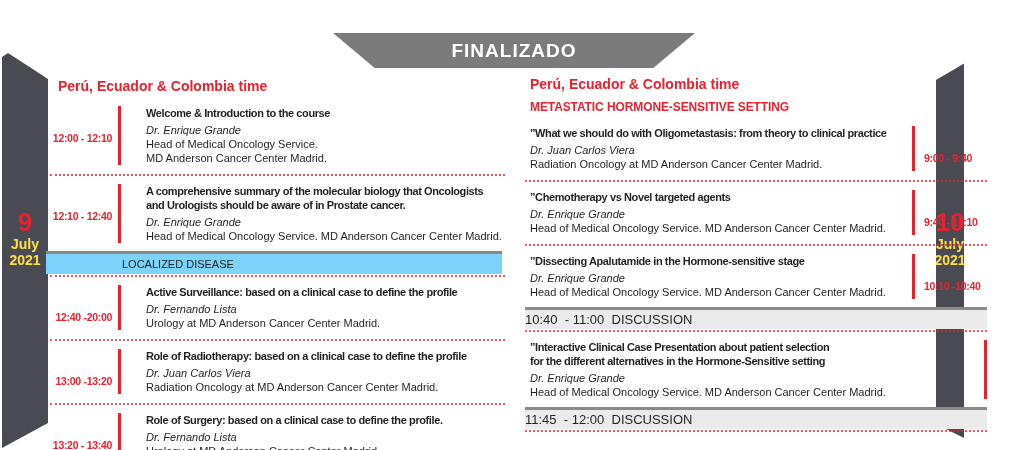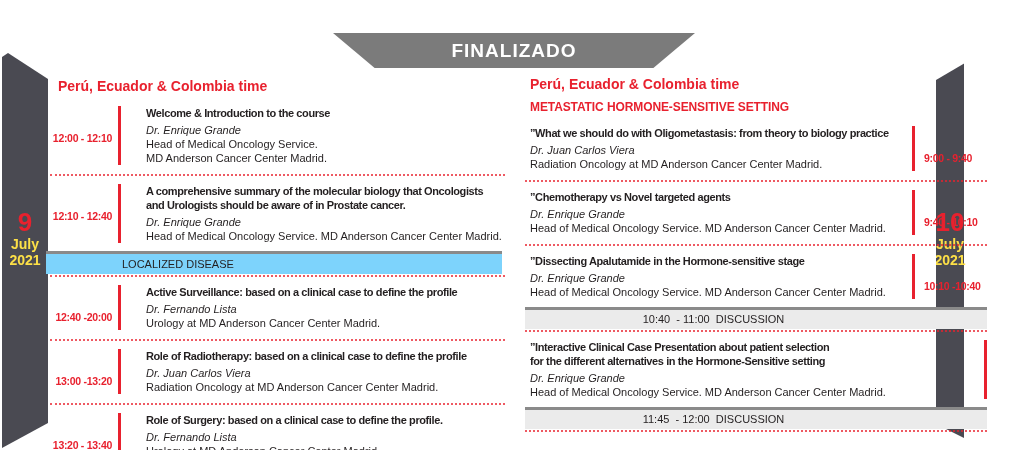--- a/index.html
+++ b/index.html
@@ -58,22 +58,22 @@
   .affil   { font-size:11px; line-height:14px; white-space:pre; }
   .dotsep  { border-top:2px dotted rgba(232,33,46,0.75); margin:1px 0; height:0; }
   
   .section-band {
     background:#7dd3fc; border-top:3px solid #8a8a8a;
     height:23px; line-height:20px; font-size:11px; color:#231f20;
     margin-left:-4px; margin-right:3px; padding-left:76px; white-space:pre;
   }
   .discussion {
     background:#ebebeb; border-top:3px solid #8a8a8a;
-    height:22px; line-height:19px; font-size:11px; color:#231f20;
-    text-align:center; padding-right:85px; white-space:pre;
+    height:22px; line-height:19px; font-size:13px; color:#231f20;
+    text-align:left; padding-right:85px; white-space:pre;
   }
 </style>
 </head>
 <body>
 
 <div class="banner">
   <span>FINALIZADO</span>
 </div>
 
 <div class="side-panel panel-left">
@@ -149,21 +149,21 @@
       <div class="affil">Urology at MD Anderson Cancer Center Madrid.</div>
     </div>
   </div>
 
 </div>
 
 <div class="col col-right">
 
   <div class="session">
     <div class="body">
-      <div class="title">”What we should do with Oligometastasis: from theory to biology practice</div>
+      <div class="title">”What we should do with Oligometastasis: from theory to clinical practice</div>
       <div class="speaker">Dr. Juan Carlos Viera</div>
       <div class="affil">Radiation Oncology at MD Anderson Cancer Center Madrid.</div>
     </div>
     <div class="time">9:00 - 9:40</div>
   </div>
 
   <div class="dotsep"></div>
 
   <div class="session">
     <div class="body">

